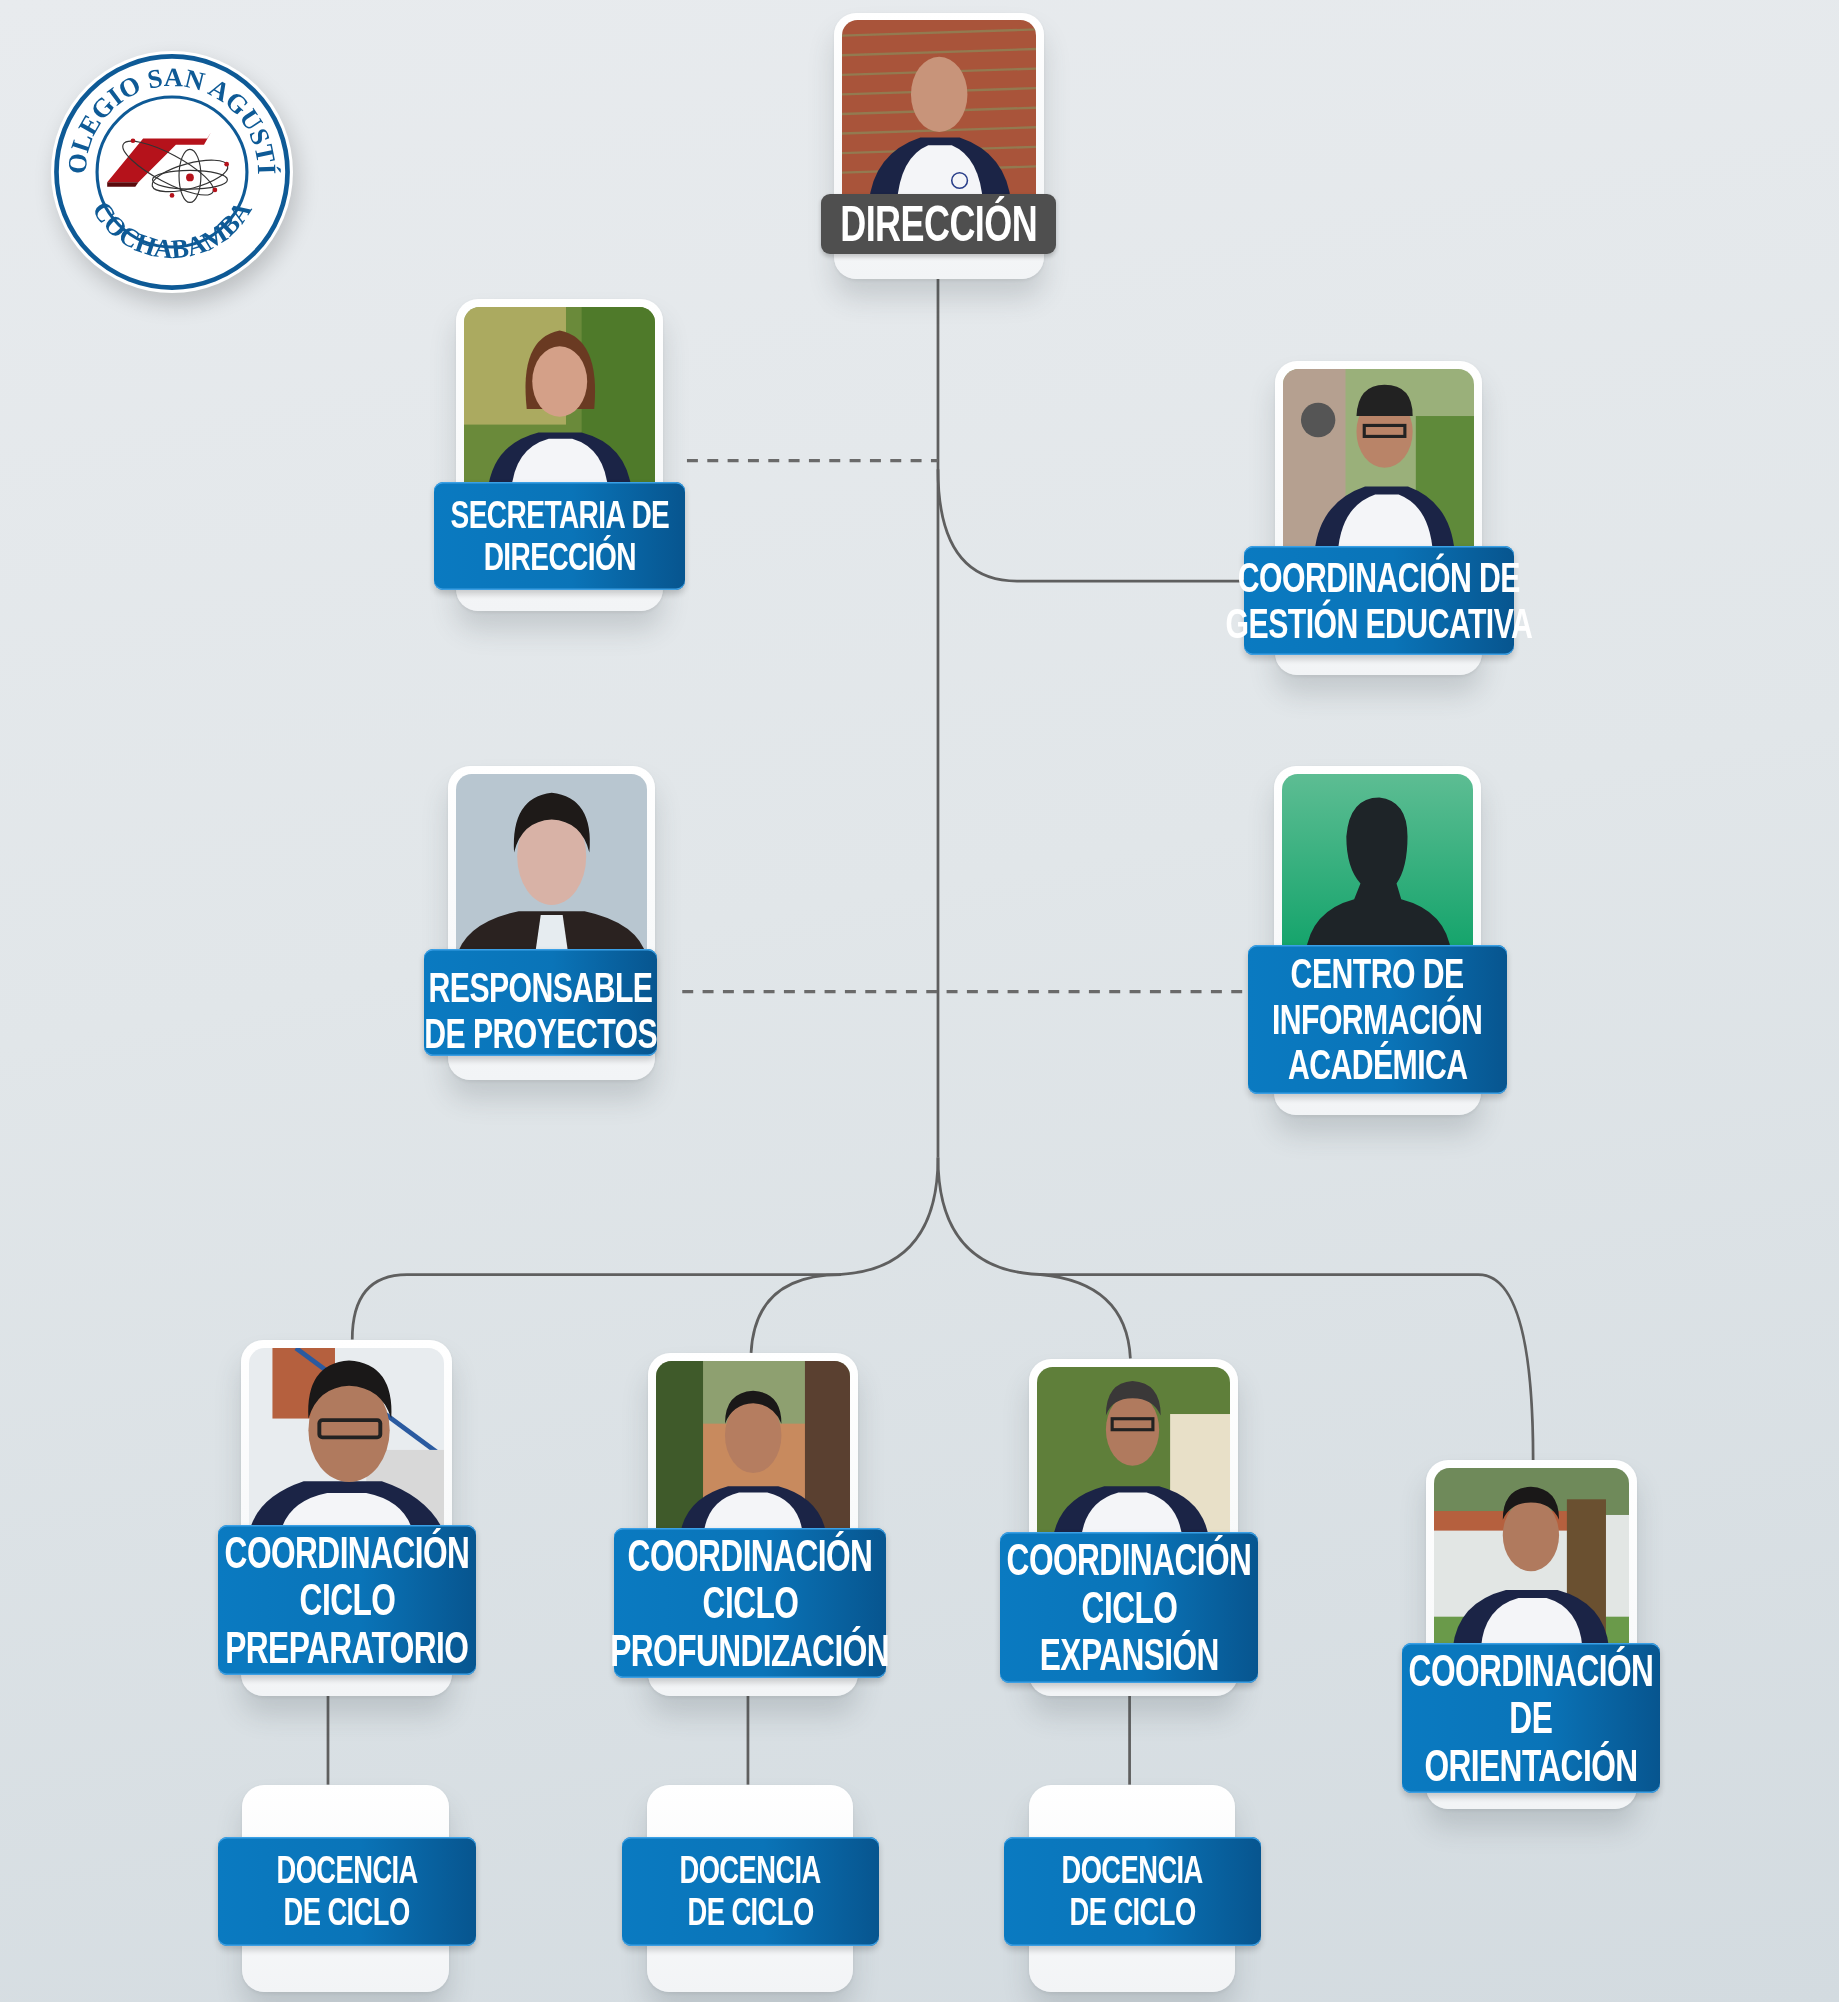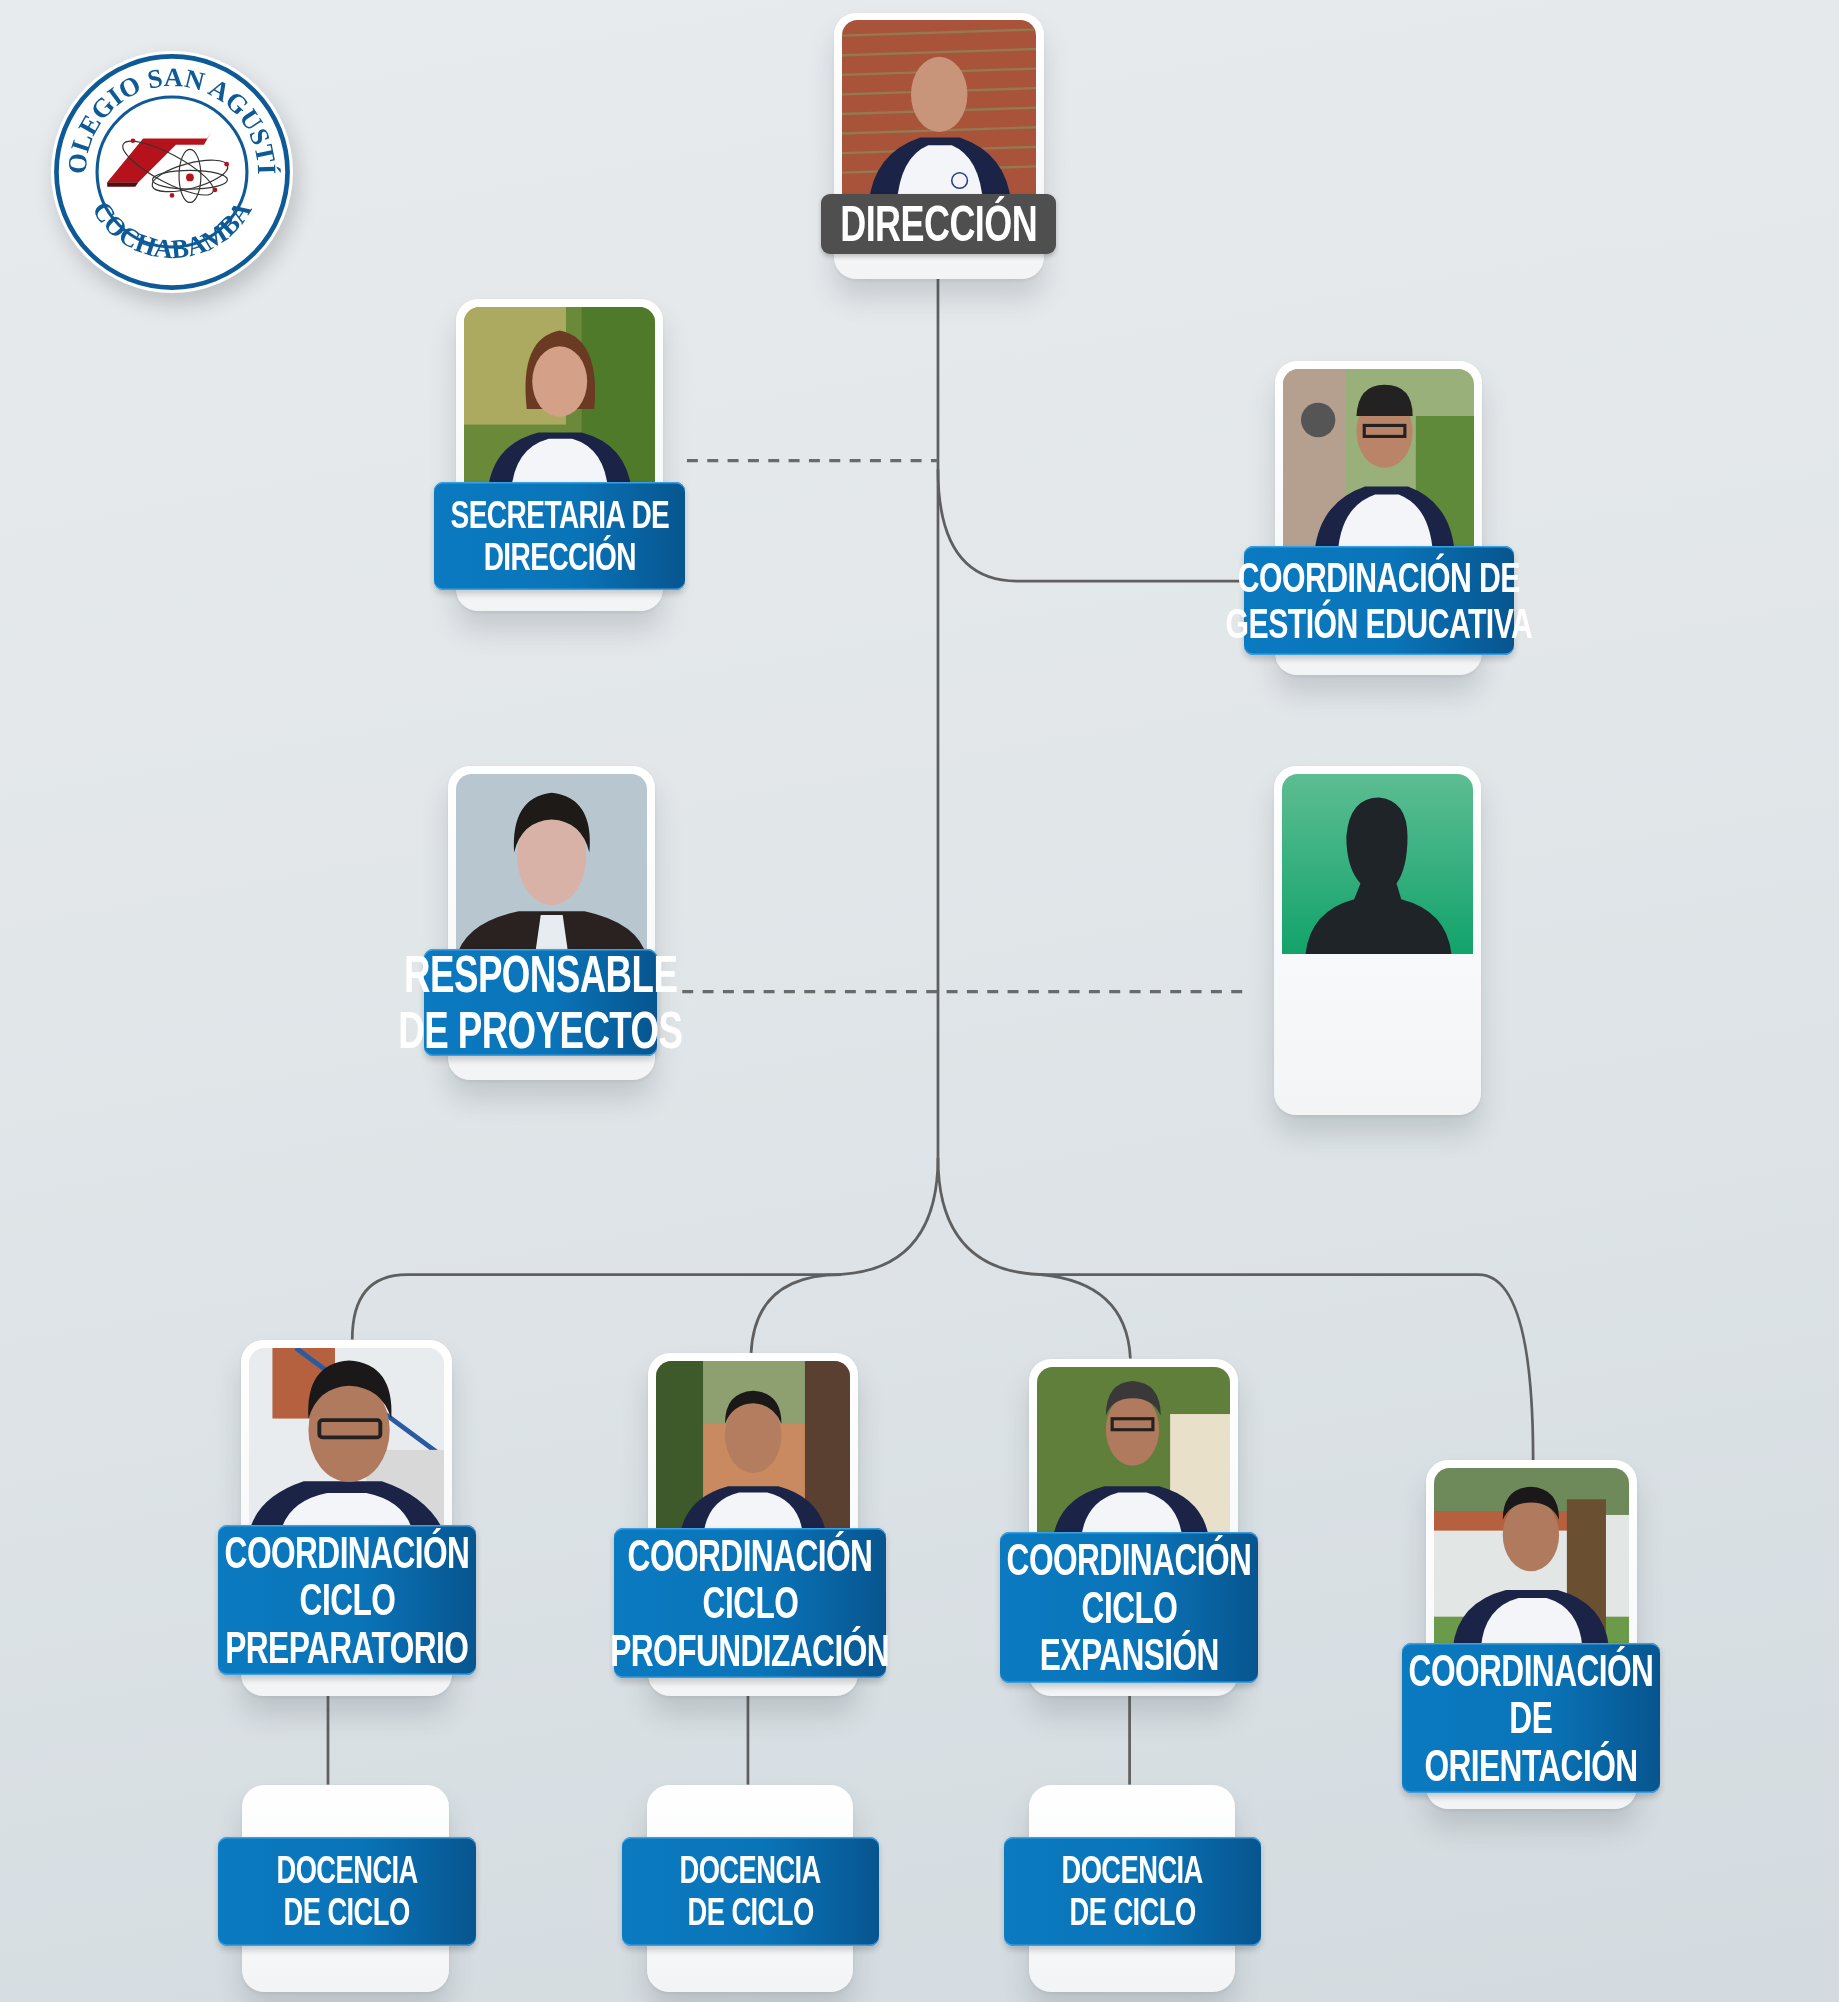--- a/index.html
+++ b/index.html
@@ -166,38 +166,43 @@
   <div class="card" style="left:448px;top:766px;width:207px;height:314px;">
     <div class="photo" style="height:185px;">
       <svg viewBox="0 0 244 236" preserveAspectRatio="none">
         <rect width="244" height="236" fill="#b8c6d0"></rect>
         <path d="M0 236 Q10 190 80 175 L164 175 Q234 190 244 236 Z" fill="#2a2220"></path>
         <path d="M100 236 L108 180 L136 180 L144 236 Z" fill="#e6ecf0"></path>
         <ellipse cx="122" cy="105" rx="44" ry="62" fill="#d8b2a6"></ellipse>
         <path d="M74 100 Q70 30 122 24 Q176 30 170 100 Q160 60 122 58 Q84 60 74 100 Z" fill="#1e1a18"></path>
       </svg>
     </div>
-    <div class="label" style="left:-24px;top:183px;width:233px;height:107px;font-size:51px;">
+    <div class="label" style="left:-24px;top:183px;width:233px;height:107px;font-size:42px;justify-content:flex-end;">
       <span>RESPONSABLE</span>
       <span>DE PROYECTOS</span>
     </div>
   </div>
 
   <div class="card" style="left:1274px;top:766px;width:207px;height:349px;">
     <div class="photo" style="height:180px;">
       <svg viewBox="0 0 244 230" preserveAspectRatio="none">
         <defs>
           <linearGradient id="g-green" x1="0" y1="0" x2="0" y2="1">
             <stop offset="0" stop-color="#5dbd93"></stop>
               <stop offset="1" stop-color="#12a36a"></stop>
           </linearGradient>
         </defs>
         <rect width="244" height="230" fill="url(#g-green)"></rect>
         <path d="M30 230 Q36 175 92 160 L100 140 Q82 120 82 80 Q86 30 124 30 Q160 34 160 80 Q160 120 146 140 L152 160 Q210 175 216 230 Z" fill="#1e2428"></path>
       </svg>
+    </div>
+    <div class="label" style="left:-26px;top:179px;width:259px;height:149px;font-size:42px;">
+      <span>CENTRO DE</span>
+      <span>INFORMACIÓN</span>
+      <span>ACADÉMICA</span>
     </div>
   </div>
 
   <div class="card" style="left:241px;top:1340px;width:211px;height:356px;">
     <div class="photo" style="height:185px;">
       <svg viewBox="0 0 250 236" preserveAspectRatio="none">
         <rect width="250" height="236" fill="#e8ecef"></rect>
         <rect x="30" y="0" width="80" height="90" fill="#b5603e"></rect>
         <line x1="60" y1="0" x2="250" y2="140" stroke="#2a5aa0" stroke-width="6"></line>
         <rect x="150" y="130" width="100" height="106" fill="#d8d8d8"></rect>

